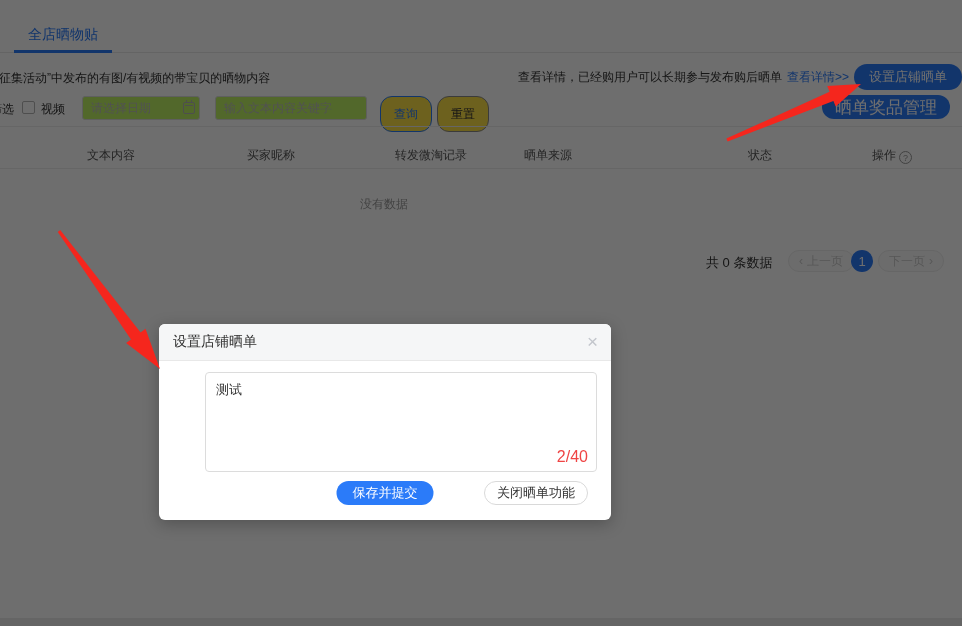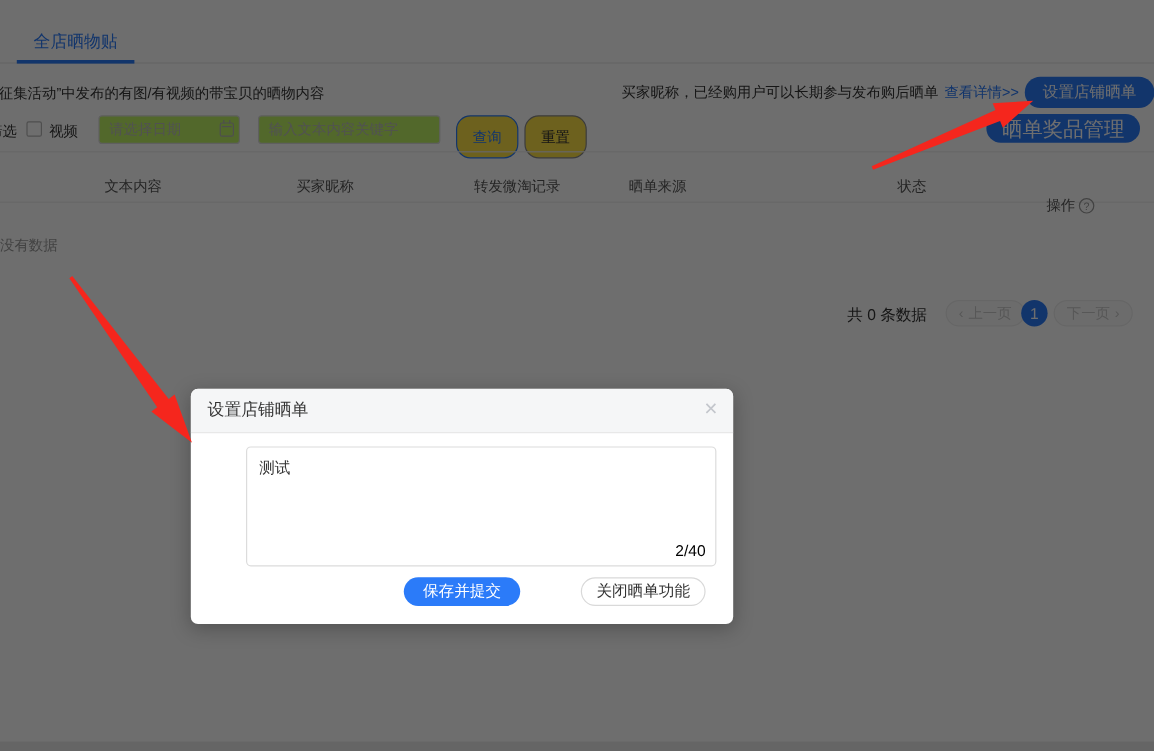--- a/index.html
+++ b/index.html
@@ -58,25 +58,25 @@
   }
   .btn-query { left:380px; border:1px solid #2b7bf9; color:#2b7bf9; }
   .btn-reset { left:437px; border:1px solid #8a8a8a; color:#333; }
   .btn-prize { position:absolute; right:12px; top:1px; height:24px; font-size:17px; padding:0 13px; }
 
   .divider-1 { position:absolute; top:126px; left:0; width:100%; height:1px; background:#ededed; }
 
   .thead { position:absolute; top:140px; left:0; width:100%; height:29px; border-bottom:1px solid #ededed; }
   .th { position:absolute; top:7px; font-size:12px; color:#555; white-space:nowrap; }
   .th-c0 { left:87px; } .th-c1 { left:247px; } .th-c2 { left:395px; }
-  .th-c3 { left:524px; } .th-c4 { left:748px; } .th-c5 { left:872px; display:flex; align-items:center; gap:3px;margin-top:16px; }
+  .th-c3 { left:524px; } .th-c4 { left:748px; } .th-c5 { left:872px; display:flex; align-items:flex-end; gap:3px; }
   .help-circle { width:13px; height:13px; border:1px solid #999; border-radius:50%;
     font-size:9px; color:#999; display:inline-flex; align-items:center; justify-content:center; }
 
-  .empty-text { position:absolute; top:196px; left:0; width:768px; 
+  .empty-text { position:absolute; top:196px; left:0; width:768px; text-align:center;
     font-size:12px; color:#999; }
 
   .pagination { position:absolute; top:250px; left:0; width:100%; height:23px; }
   .total-text { position:absolute; left:706px; top:4px; font-size:13px; color:#333; }
   .page-pill { position:absolute; top:0; height:22px; border:1px solid #ececec; border-radius:11px;
     background:#fbfbfb; color:#c9c9c9; font-size:12px; padding:0 10px; display:flex;
     align-items:center; gap:4px; font-family:inherit; }
   .pill-prev { left:788px; } .pill-next { left:878px; }
   .page-current { position:absolute; left:851px; top:0; width:22px; height:22px; border-radius:50%;
     background:#2b7bf9; color:#fff; font-size:13px; display:flex; align-items:center;
@@ -91,21 +91,21 @@
   .modal { position:absolute; left:159px; top:324px; width:452px; height:196px; background:#fff;
     border-radius:6px; z-index:20; box-shadow:0 4px 16px rgba(0,0,0,0.25); overflow:hidden; }
   .modal-header { position:relative; height:37px; background:#f5f6f7; border-bottom:1px solid #e8e8e8;
     display:flex; align-items:center; padding:0 14px; }
   .modal-title { font-size:14px; color:#333; }
   .modal-close { position:absolute; right:13px; top:7px; font-size:19px; color:#c3c6cc;
     cursor:pointer; line-height:22px; background:none; border:none; font-family:inherit; }
   .textarea-wrap { position:absolute; left:13px; top:48px; width:425px; height:100px;padding-left:33px; }
   .modal-textarea { width:100%; height:100%; border:1px solid #dcdcdc; border-radius:4px;
     resize:none; font-size:13px; color:#333; padding:8px 10px; font-family:inherit; outline:none; }
-  .char-counter { position:absolute; right:9px; bottom:6px; font-size:13px; color:#000000; }
+  .char-counter { position:absolute; right:9px; bottom:6px; font-size:16px; color:#ef4444; }
   .modal-footer { position:absolute; left:0; top:157px; width:100%; height:24px; }
   .btn-submit { position:absolute; left:50%; transform:translateX(-50%); top:0; height:24px;
     padding:0 16px; border:none; border-radius:12px; background:#2b7bf9; color:#fff;
     font-size:13px; cursor:pointer; font-family:inherit; }
   .btn-close-feature { position:absolute; right:23px; top:0; height:24px; padding:0 12px;
     border:1px solid #d9d9d9; border-radius:12px; background:#fff; color:#333;
     font-size:13px; cursor:pointer; font-family:inherit; }
 
   
   .arrows { position:absolute; inset:0; z-index:30; pointer-events:none; }
@@ -119,21 +119,21 @@
 
 
     <div class="tabbar">
       <div class="tab-active">全店晒物贴</div>
       <div class="tab-underline"></div>
     </div>
 
     <div class="desc-row">
       <div class="desc-left">“征集活动”中发布的有图/有视频的带宝贝的晒物内容</div>
       <div class="desc-right">
-        <span class="desc-right-text">买家昵称，已经购用户可以长期参与发布购后晒单</span>
+        <span class="desc-right-text">查看详情，已经购用户可以长期参与发布购后晒单</span>
         <span class="detail-link">查看详情&gt;&gt;</span>
         <button class="btn-primary-pill">设置店铺晒单</button>
       </div>
     </div>
 
     <div class="filter-row">
       <span class="filter-label">筛选</span>
       <span class="checkbox"></span>
       <span class="video-label">视频</span>
       <input class="input-box date-input" placeholder="请选择日期" style="">

